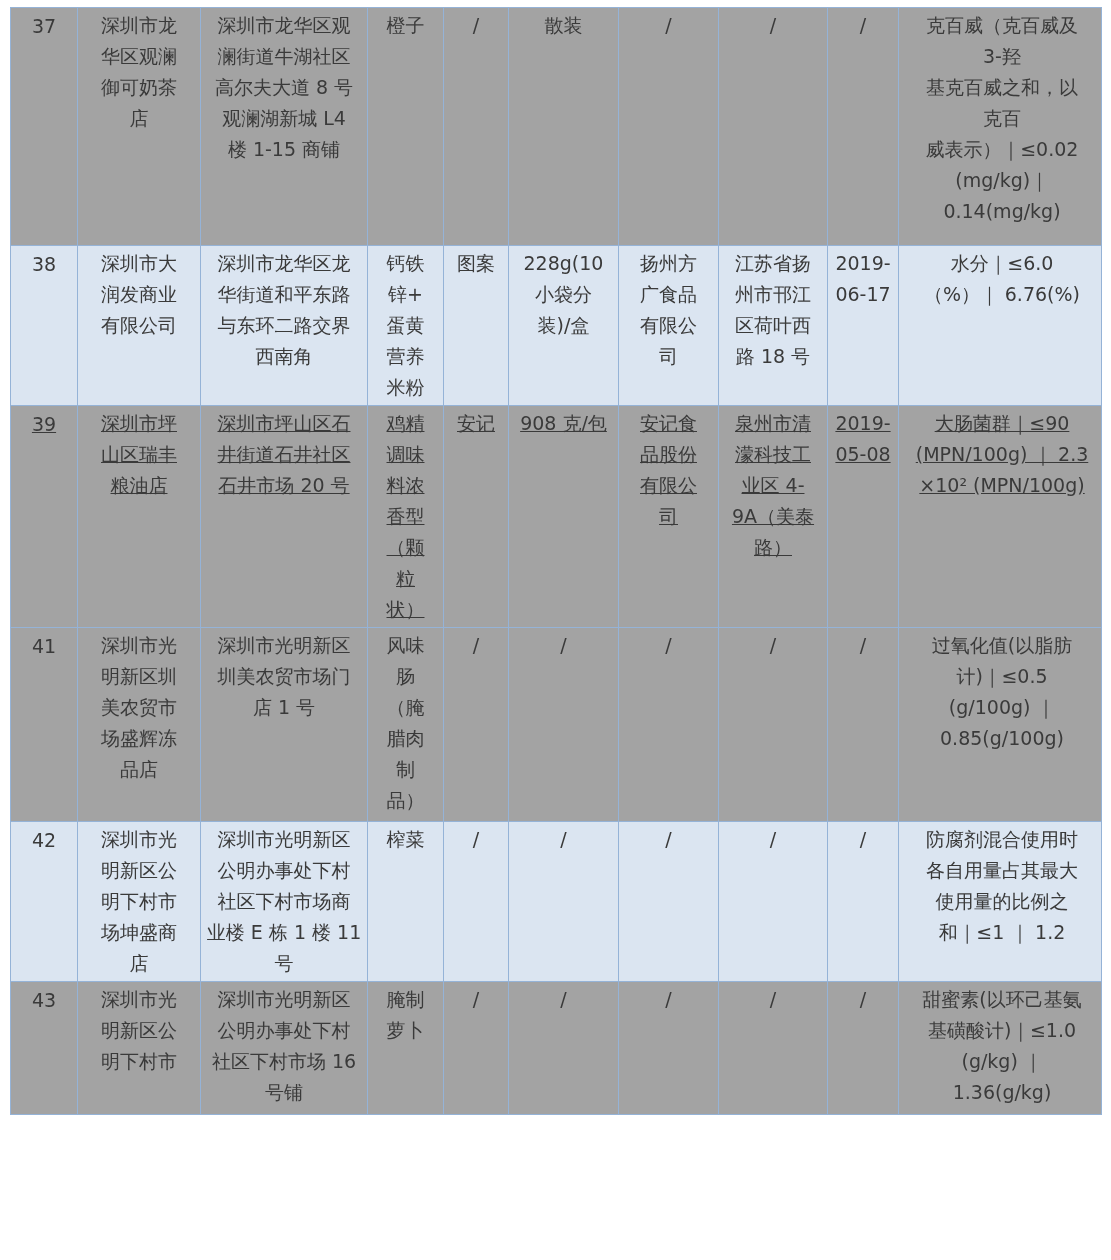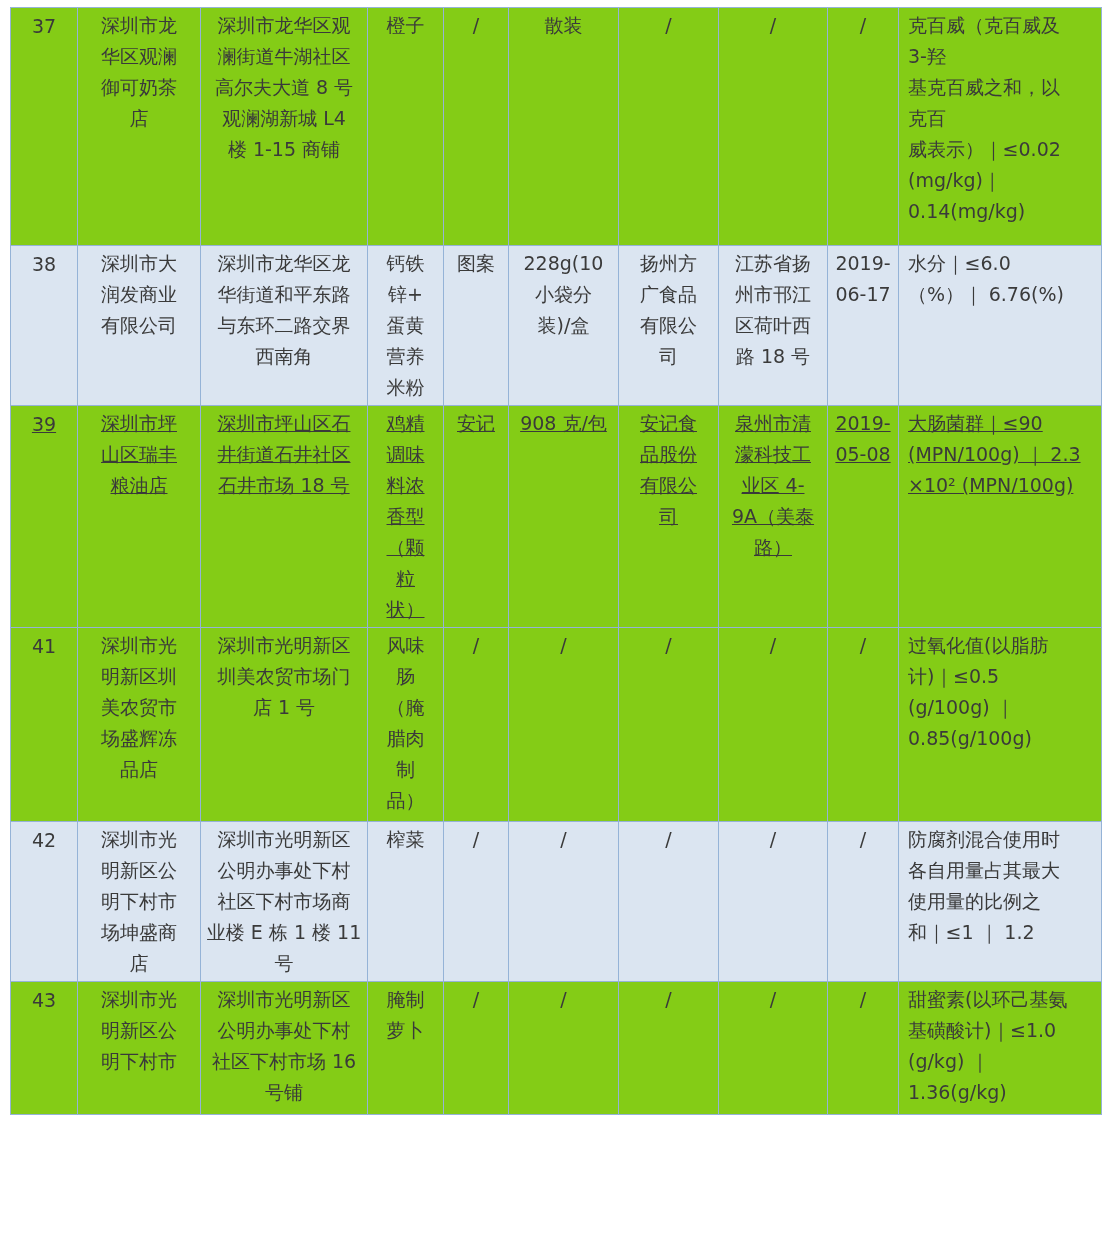--- a/index.html
+++ b/index.html
@@ -19,23 +19,23 @@
     vertical-align:top;
     text-align:center;
     font-size:19px;
     line-height:31px;
     padding:2px 4px;
     white-space:pre-line;
     overflow:hidden;
     word-break:break-all;
   }
   tr.shaded td{background:#dbe5f1;margin-left:32px;}
-  tr.plain td{background:#84cc16;}
+  tr.plain td{background:#a3a3a3;}
   td.col-result{
-    text-align:left;
+    text-align:center;
     padding-left:9px;
     padding-right:5px;
   }
   td.col-no{padding-top:3px;}
 </style>
 </head>
 <body>
 
 <div class="sheet">
   <table>
@@ -108,21 +108,21 @@
     <td class="col-result">水分｜≤6.0
 （%）｜ 6.76(%)</td>
   </tr>
         <tr class="plain" style="height: 222px; text-decoration: underline;">
     <td class="col-no">39</td>
     <td class="col-store">深圳市坪
 山区瑞丰
 粮油店</td>
     <td class="col-addr">深圳市坪山区石
 井街道石井社区
-石井市场 18 号</td>
+石井市场 20 号</td>
     <td class="col-product">鸡精
 调味
 料浓
 香型
 （颗
 粒
 状）</td>
     <td class="col-brand">安记</td>
     <td class="col-spec">908 克/包</td>
     <td class="col-mfr">安记食

